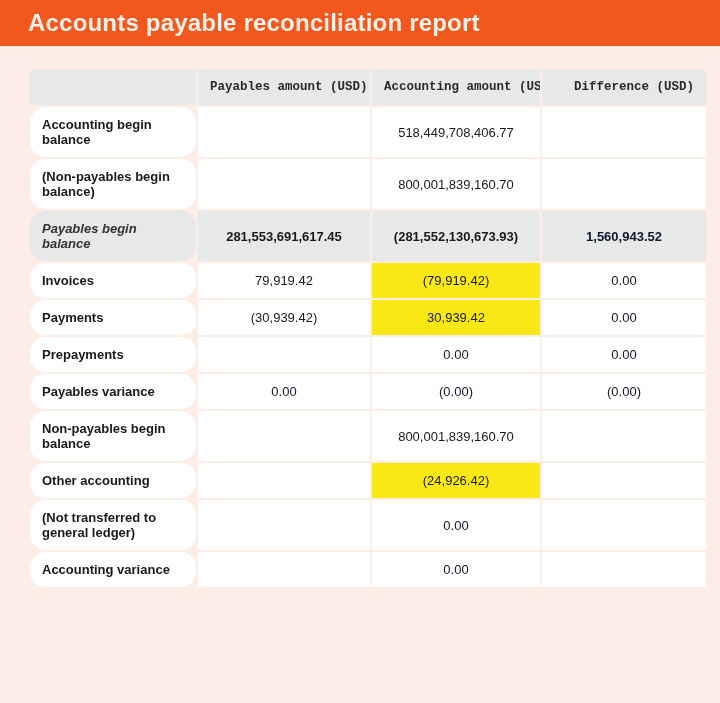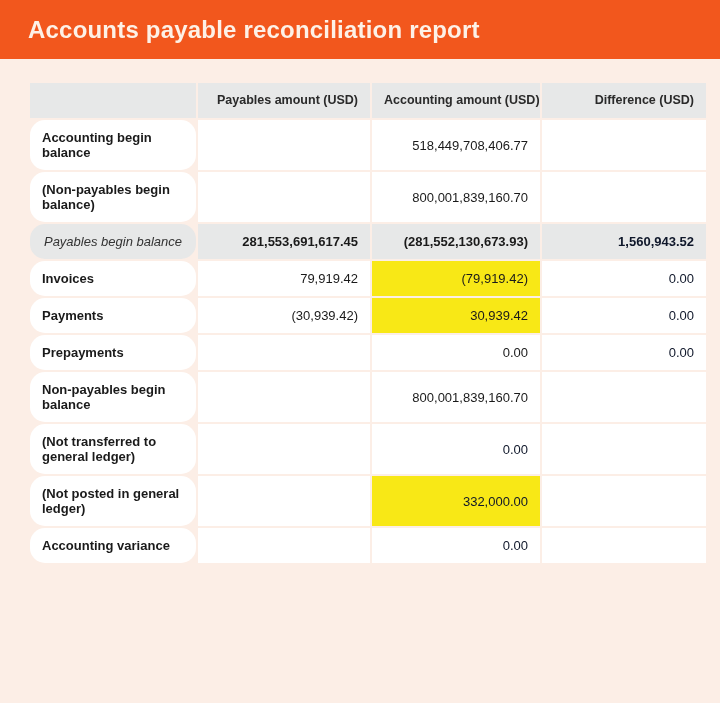--- a/index.html
+++ b/index.html
@@ -5,21 +5,21 @@
   * { box-sizing: border-box; }
   html, body { margin: 0; padding: 0; }
   body {
     width: 720px; height: 703px;
     background: #fceee6;
     font-family: "Liberation Sans", sans-serif;
     overflow: hidden;
   }
   .banner {
     background: #f2571d;
-    height: 59px;
+    height: 46px;
     display: flex;
     align-items: center;
     padding: 0 28px;
   }
   .banner .title {
     color: #fdf1e7;
     font-size: 24px;
     font-weight: 600;
     letter-spacing: 0.2px;
     white-space: nowrap;
@@ -45,42 +45,42 @@
     vertical-align: middle;
     overflow: hidden;
   }
   th {
     background: #e7e8e8;
     font-weight: 700;
     font-size: 12.5px;
     color: #2a2a2a;
     text-align: right;
     white-space: nowrap;
+    font-family: Liberation Mono, monospace;
   }
   th.label-col { text-align: left; }
   td {
     background: #ffffff;
-    text-align: right;
+    text-align: center;
     white-space: nowrap;
   }
   td.label {
     text-align: left;
     font-weight: 700;
     white-space: normal;
     border-radius: 15px;
   }
   tr.summary td {
     background: #e7e8e8;
     font-weight: bold;
   }
   tr.summary td.label {
-    font-weight: 400;
+    font-weight: 700;
     font-style: italic;
     color: #333333;
-    text-align: center;
   }
   td.hl { background: #f8e816; }
   td.red { color: #0f172a; }
 </style>
 </head>
 <body>
 
 <div class="banner">
   <div class="title">Accounts payable reconciliation report</div>
 </div>
@@ -132,35 +132,41 @@
         <td class="hl">30,939.42</td>
         <td class="red">0.00</td>
       </tr>
       <tr>
         <td class="label">Prepayments</td>
         <td></td>
         <td>0.00</td>
         <td class="red">0.00</td>
       </tr>
       <tr>
+        <td class="label">Payables variance</td>
+        <td class="red">0.00</td>
+        <td class="red">(0.00)</td>
+        <td class="red">(0.00)</td>
+      </tr>
+      <tr>
         <td class="label">Non-payables begin balance</td>
         <td></td>
         <td>800,001,839,160.70</td>
         <td></td>
       </tr>
       <tr>
+        <td class="label">Other accounting</td>
+        <td></td>
+        <td class="hl">(24,926.42)</td>
+        <td></td>
+      </tr>
+      <tr>
         <td class="label">(Not transferred to general ledger)</td>
         <td></td>
         <td class="red">0.00</td>
-        <td></td>
-      </tr>
-      <tr>
-        <td class="label">(Not posted in general ledger)</td>
-        <td></td>
-        <td class="hl red">332,000.00</td>
         <td></td>
       </tr>
       <tr>
         <td class="label">Accounting variance</td>
         <td></td>
         <td class="red">0.00</td>
         <td></td>
       </tr>
 
     </tbody>

